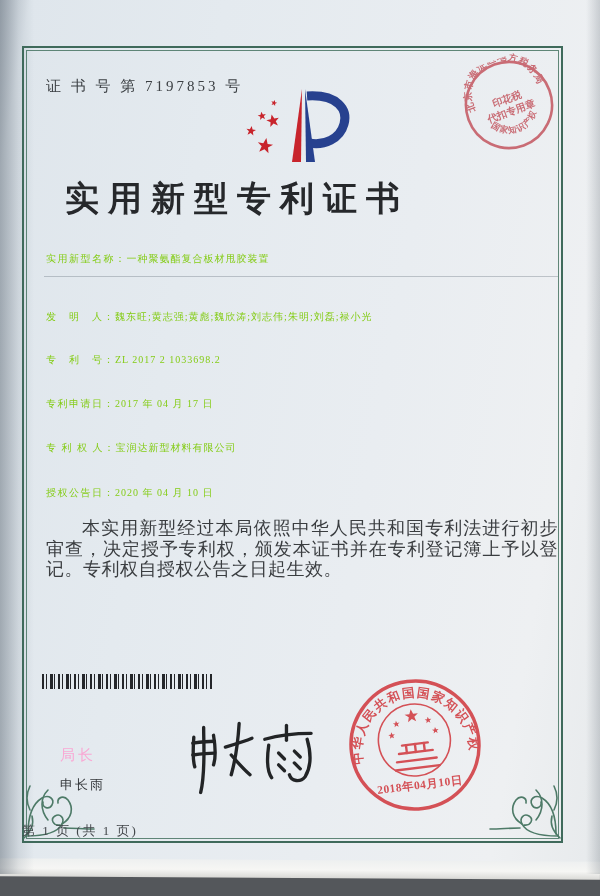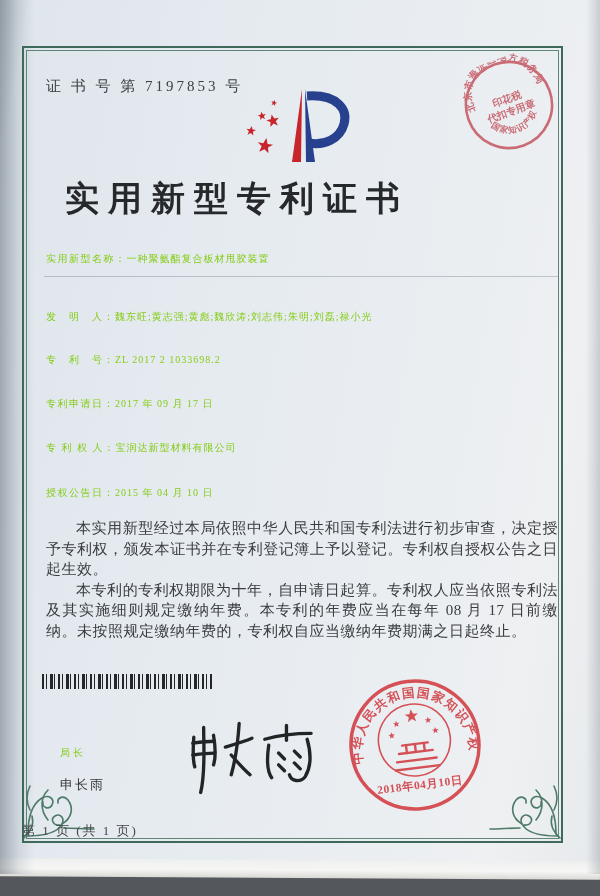--- a/index.html
+++ b/index.html
@@ -53,31 +53,31 @@
     font-size:10px;color:#84cc16;letter-spacing:1px;white-space:nowrap;
   }
   .field .lab{letter-spacing:1.5px;}
   .rule{
     position:absolute;left:44px;top:276px;width:514px;height:1px;
     background:rgba(110,122,132,.38);
   }
   
   .body-text{
     position:absolute;left:46px;top:518px;width:512px;
-    font-size:15px;line-height:20.5px;color:#3a3d40;text-align:justify;
+    font-size:18px;line-height:20.5px;color:#3a3d40;text-align:justify;
   }
   .body-text p{margin:0;text-indent:2em;letter-spacing:.5px;}
   
   .barcode{
     position:absolute;left:42px;top:674px;width:170px;height:15px;
     background:repeating-linear-gradient(90deg,
       #24262a 0 2px,transparent 2px 4px,#24262a 4px 5px,transparent 5px 8px,
       #24262a 8px 11px,transparent 11px 12px,#24262a 12px 13px,transparent 13px 16px);
   }
-  .signer-title{position:absolute;left:60px;top:746px;font-size:10px;letter-spacing:3px;color:#84cc16;}
+  .signer-title{position:absolute;left:60px;top:746px;font-size:15px;letter-spacing:3px;color:#f9a8d4;}
   .signer-name{position:absolute;left:60px;top:776px;font-size:13px;letter-spacing:2px;color:#33363a;}
   .signature{position:absolute;left:180px;top:714px;width:138px;height:86px;}
   .footer{
     position:absolute;left:22px;top:822px;width:541px;text-align:left;
     font-size:13px;color:#44484c;letter-spacing:2px;
   }
   
   .tax-stamp{position:absolute;left:462px;top:58px;width:94px;height:94px;transform:rotate(-20deg);opacity:.82;}
   .office-seal{position:absolute;left:348px;top:678px;width:134px;height:134px;transform:rotate(-7deg);opacity:.9;}
 </style>
@@ -156,32 +156,31 @@
   <span class="lab">实用新型名称：</span><span>一种聚氨酯复合板材甩胶装置</span>
 </div>
 <div class="rule"></div>
 <div class="field" style="top:310px">
   <span class="lab">发　明　人：</span><span>魏东旺;黄志强;黄彪;魏欣涛;刘志伟;朱明;刘磊;禄小光</span>
 </div>
 <div class="field" style="top:353px">
   <span class="lab">专　利　号：</span><span>ZL 2017 2 1033698.2</span>
 </div>
 <div class="field" style="top:397px">
-  <span class="lab">专利申请日：</span><span>2017 年 09 月 17 日</span>
+  <span class="lab">专利申请日：</span><span>2017 年 04 月 17 日</span>
 </div>
 <div class="field" style="top:441px">
   <span class="lab">专 利 权 人：</span><span>宝润达新型材料有限公司</span>
 </div>
 <div class="field" style="top:486px">
-  <span class="lab">授权公告日：</span><span>2015 年 04 月 10 日</span>
+  <span class="lab">授权公告日：</span><span>2020 年 04 月 10 日</span>
 </div>
 
 <div class="body-text">
   <p>本实用新型经过本局依照中华人民共和国专利法进行初步审查，决定授予专利权，颁发本证书并在专利登记簿上予以登记。专利权自授权公告之日起生效。</p>
-  <p>本专利的专利权期限为十年，自申请日起算。专利权人应当依照专利法及其实施细则规定缴纳年费。本专利的年费应当在每年 08 月 17 日前缴纳。未按照规定缴纳年费的，专利权自应当缴纳年费期满之日起终止。</p>
 </div>
 
 <div class="barcode"></div>
 
 <div class="signer-title">局长</div>
 <div class="signer-name">申长雨</div>
 
 <svg class="signature" viewBox="0 0 140 80">
   <g fill="none" stroke="#222426" stroke-width="3.4" stroke-linecap="round" stroke-linejoin="round">
     <path d="M14,20 C13,34 13,44 15,50"></path>

